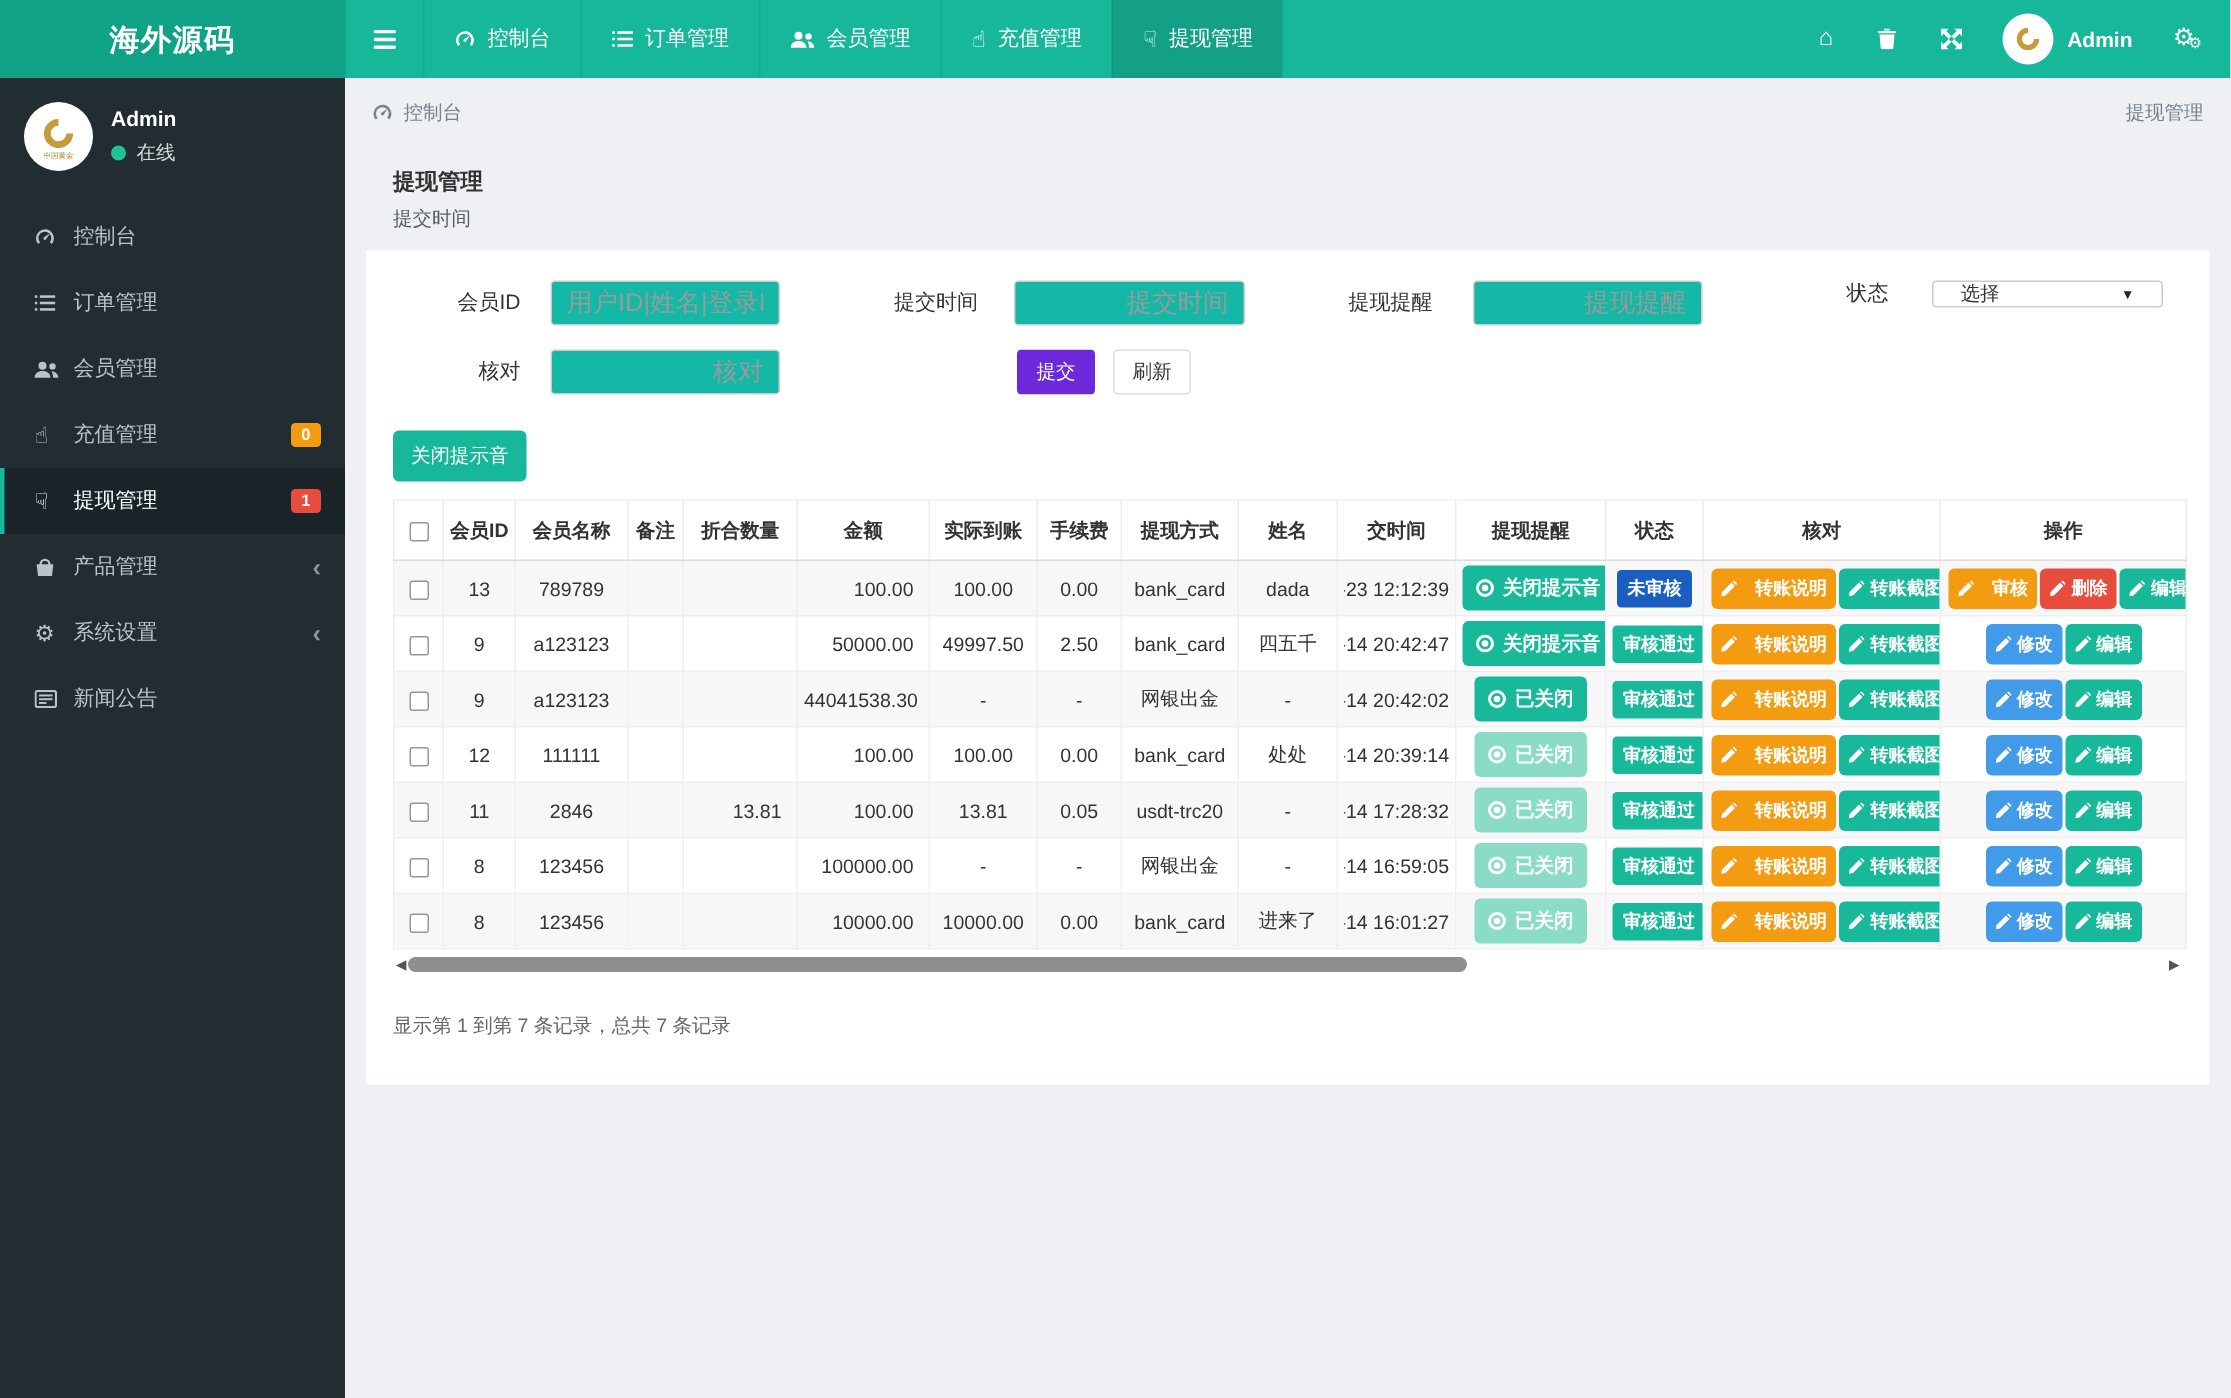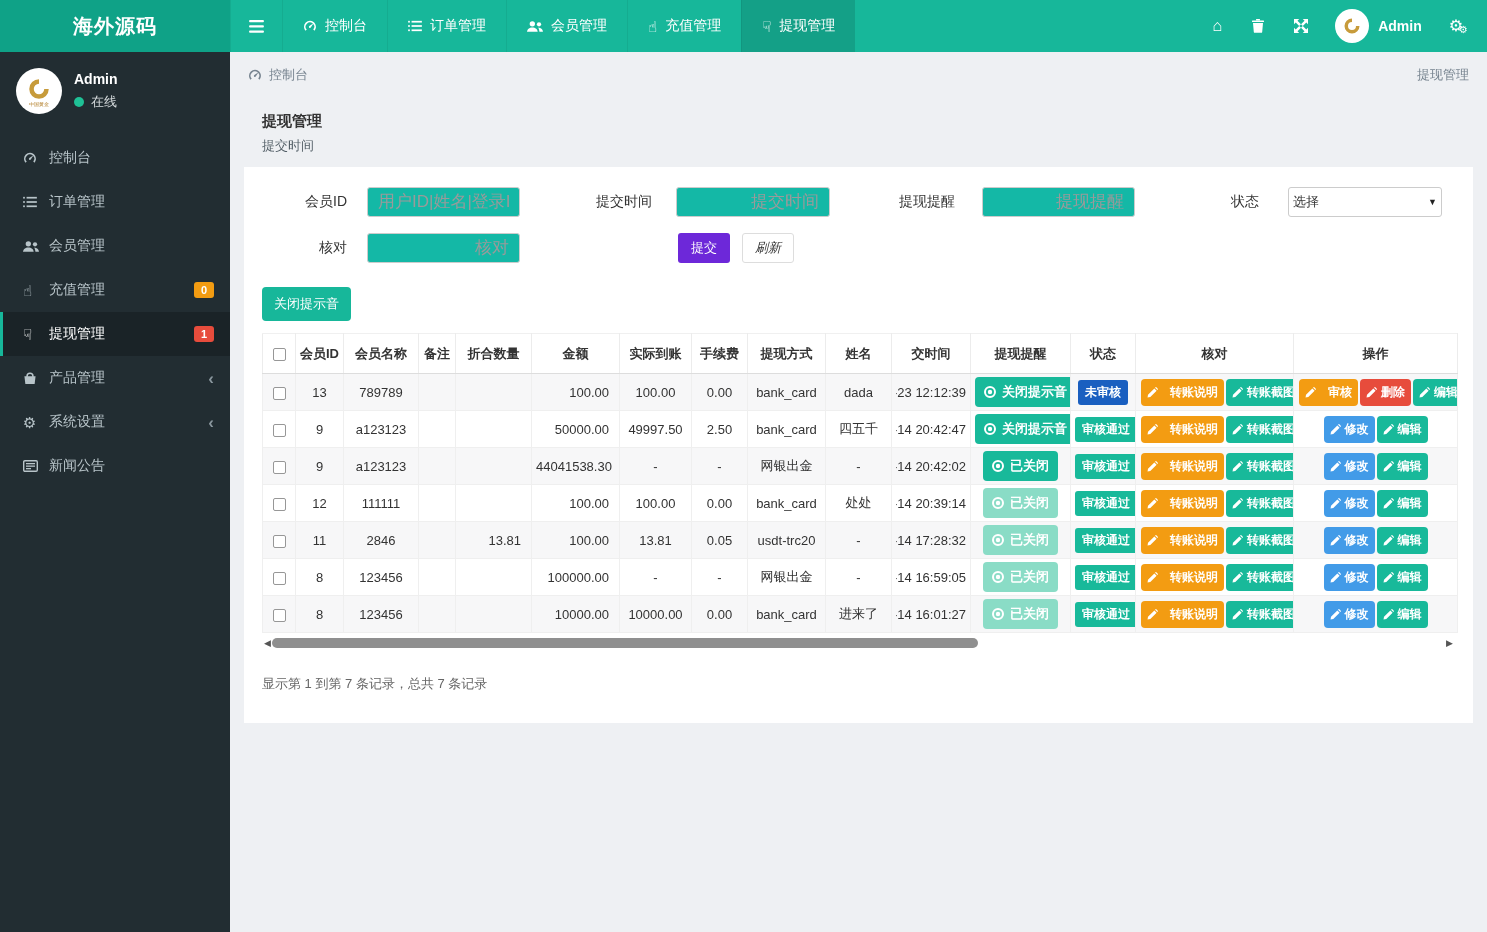--- a/index.html
+++ b/index.html
@@ -64,25 +64,25 @@
   .card-title { font-size:15px; font-weight:bold; color:#333; margin:0; }
   .card-sub { font-size:13px; color:#525e66; margin-top:6px; }
   .card-body { background:#fff; padding:20px 18px 30px; }
 
   
   .filters { position:relative; height:88px; }
   .fg { position:absolute; display:flex; align-items:center; }
   .f-label { font-size:14px; color:#333; text-align:right; flex:0 0 auto; }
   .f-input { height:30px; border:1px solid #ccc; border-radius:3px; padding:0 10px; font-size:17px; color:#333; outline:none; background:#14b8a6;text-align:right; }
   .f-input::placeholder { color:#9a9a9a; }
-  .f-select { height:30px; width:154px; border:1px solid #ccc; border-radius:3px; background:#fff; display:flex; align-items:center; padding:0 4px; font-size:13px; color:#333; cursor:pointer;gap:13px; }
+  .f-select { height:18px; width:154px; border:1px solid #ccc; border-radius:3px; background:#fff; display:flex; align-items:center; padding:0 18px; font-size:13px; color:#333; cursor:pointer;gap:13px; }
   .f-select .caret { margin-left:auto; font-size:9px; color:#222; }
   .btn { height:30px; padding:0 12px; border-radius:3px; font-size:13px; border:1px solid transparent; cursor:pointer; font-family:inherit; }
   .btn-primary { background:#6d28d9; color:#fff; }
-  .btn-default { background:#fff; border-color:#ddd; color:#333;font-style:italic; }
+  .btn-default { background:#fff; border-color:#ddd; color:#333; }
 
   
   .toolbar { margin:12px 0 12px; }
   .btn-mute { background:#17b79a; color:#fff; border:none; border-radius:4px; padding:8px 12px; font-size:13px; cursor:pointer; font-family:inherit; }
 
   
   .table-wrap { position:relative; }
   table.grid { width:100%; border-collapse:collapse; table-layout:fixed; font-size:13px; color:#333; }
   .grid th { font-weight:bold; padding:0 4px; height:40px; border:1px solid #ececec; border-top:1px solid #f0f0f0; border-bottom:1px solid #ddd; text-align:center; background:#fff; }
   .grid td { padding:0 4px; height:37px; border:1px solid #efefef; text-align:center; vertical-align:middle; overflow:hidden; white-space:nowrap; }

